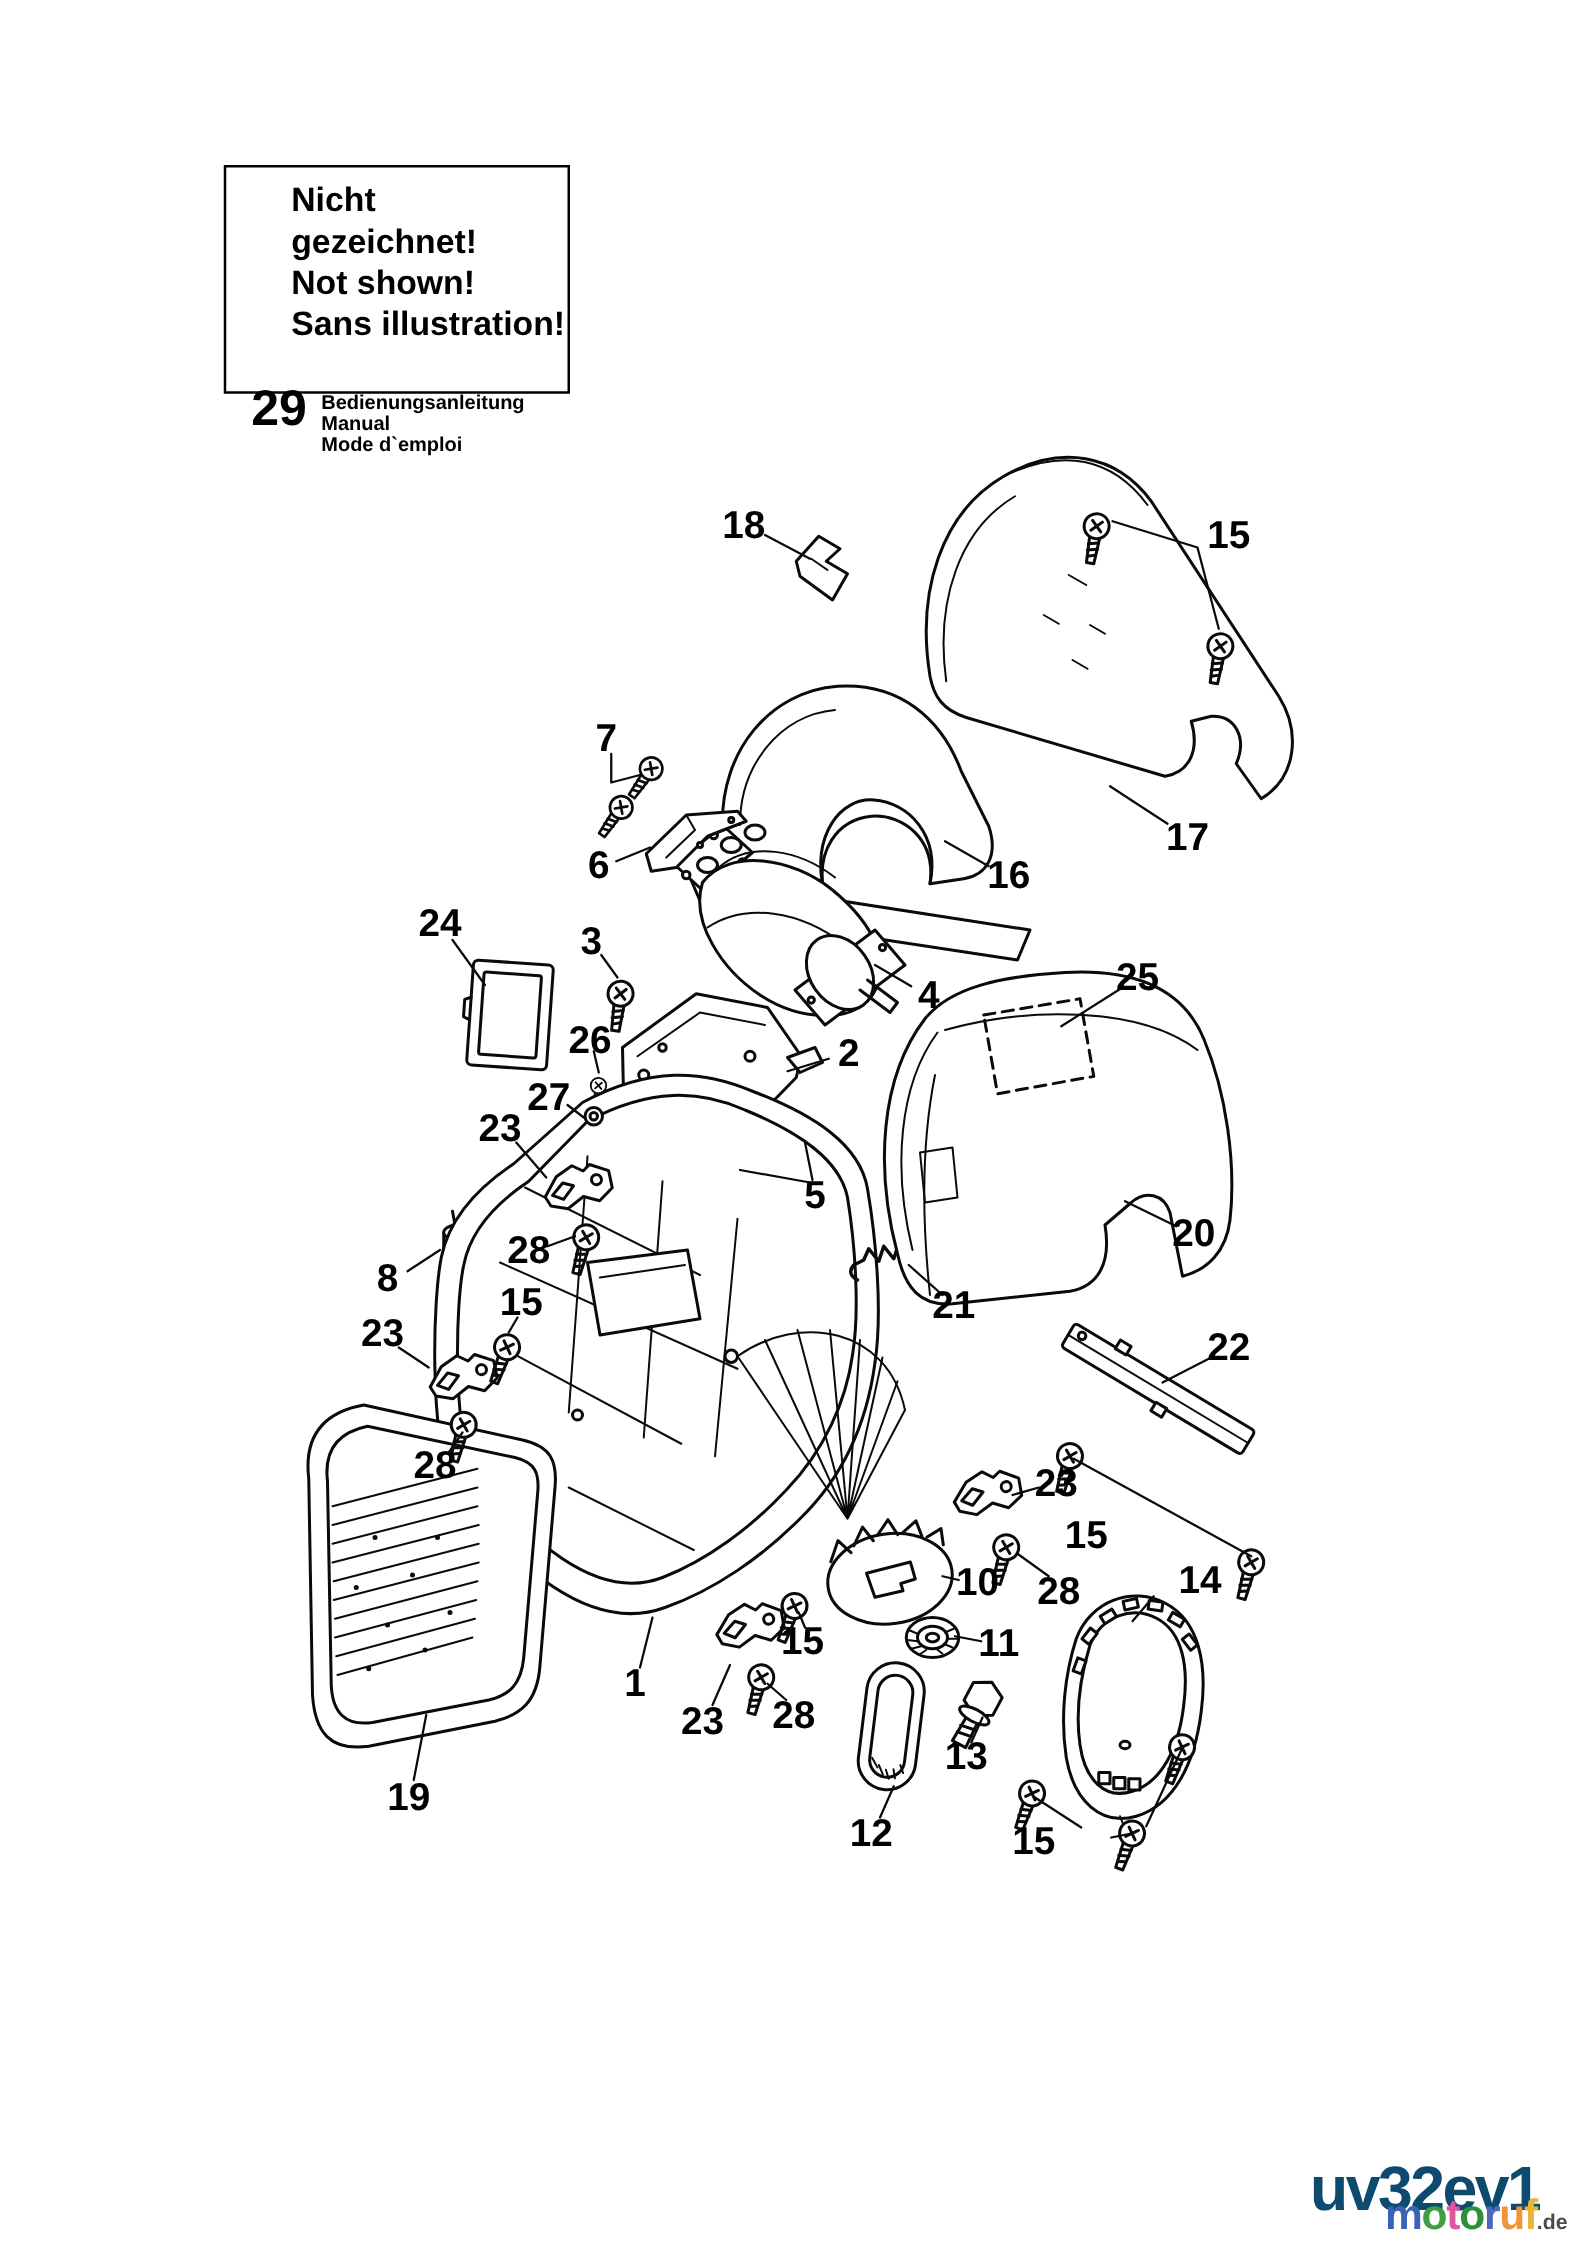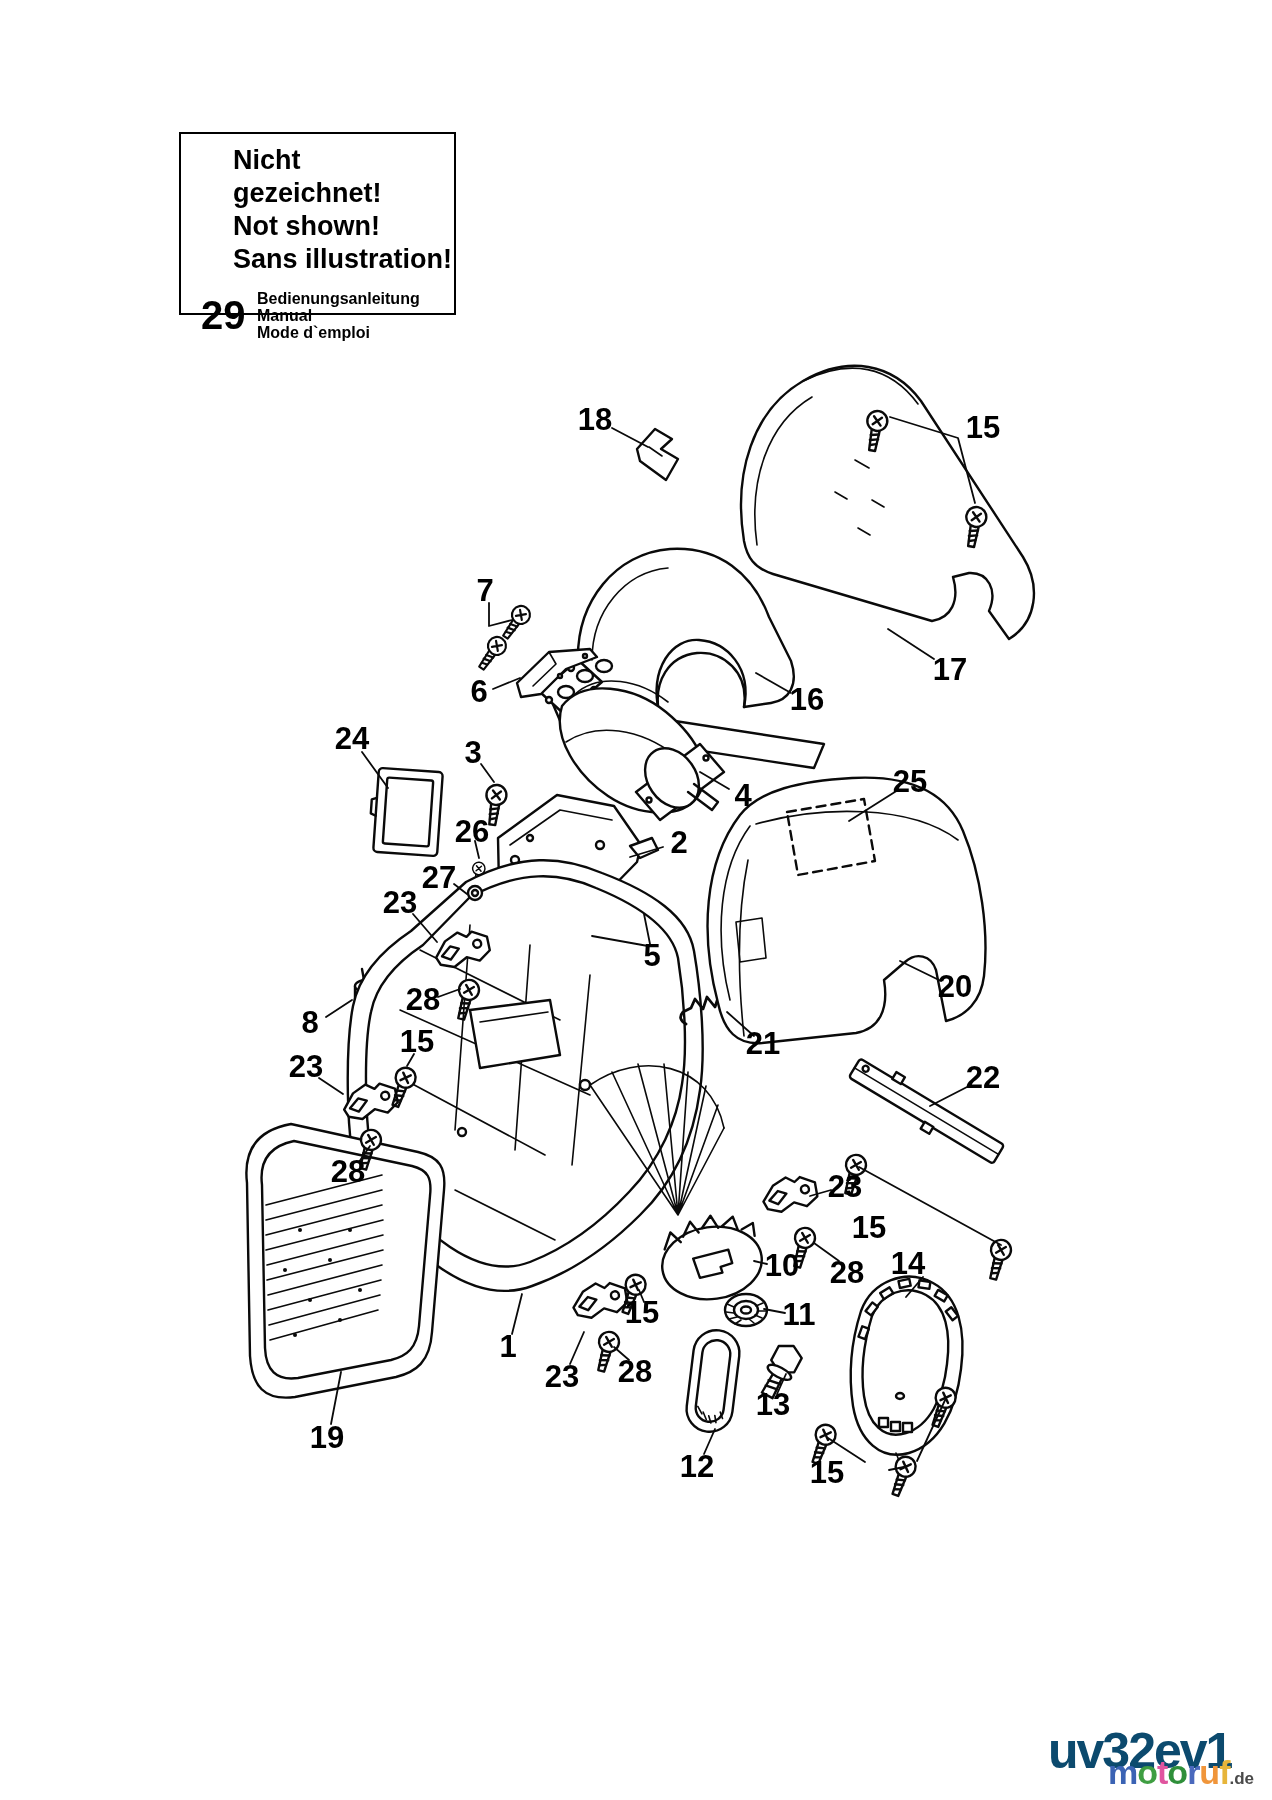--- a/index.html
+++ b/index.html
@@ -12,21 +12,21 @@
   .diagram .ld{fill:none;stroke:#0a0a0a;stroke-width:1.8;}
   .diagram .dash{fill:none;stroke-dasharray:9 6;}
   .diagram .thin{stroke-width:1.6;fill:none;}
   .diagram .dot{fill:#0a0a0a;stroke:none;}
 
   .notice-box{position:absolute;left:179px;top:132px;width:277px;height:183px;
       border:2px solid #000;box-sizing:border-box;}
   .nb-title{margin:10px 0 0 52px;font-size:27px;line-height:33px;font-weight:bold;}
   .nb-item{display:flex;margin:14px 0 0 20px;align-items:center;}
   .nb-num{font-size:40px;font-weight:bold;width:56px;}
-  .nb-desc{font-size:16px;line-height:17px;font-weight:bold;}
+  .nb-desc{font-size:16px;line-height:17px;font-weight:bold;margin-top:24px;}
 
   .part-label{position:absolute;transform:translate(-50%,-50%);
       font-size:31px;font-weight:bold;white-space:nowrap;}
 
   .wm-model{position:absolute;left:1048px;top:1722px;font-size:50px;font-weight:bold;
       letter-spacing:-2px;color:#0c4a6e;}
   .wm-logo{position:absolute;left:1108px;top:1753px;font-family:Liberation Sans, sans-serif;
       font-size:34px;font-weight:bold;letter-spacing:-1px;white-space:nowrap;}
   .wm-suffix{font-size:17px;font-weight:bold;letter-spacing:0;}
 </style>
@@ -322,21 +322,21 @@
       <div class="part-label" style="left: 955px; top: 987px;">20</div>
       <div class="part-label" style="left: 423px; top: 1000px;">28</div>
       <div class="part-label" style="left: 310px; top: 1023px;">8</div>
       <div class="part-label" style="left: 417px; top: 1042px;">15</div>
       <div class="part-label" style="left: 763px; top: 1044px;">21</div>
       <div class="part-label" style="left: 306px; top: 1067px;">23</div>
       <div class="part-label" style="left: 983px; top: 1078px;">22</div>
       <div class="part-label" style="left: 348px; top: 1172px;">28</div>
       <div class="part-label" style="left: 845px; top: 1187px;">23</div>
       <div class="part-label" style="left: 869px; top: 1228px;">15</div>
-      <div class="part-label" style="left: 908px; top: 1264px;">14</div>
+      <div class="part-label" style="left: 960px; top: 1264px;">14</div>
       <div class="part-label" style="left: 782px; top: 1266px;">10</div>
       <div class="part-label" style="left: 847px; top: 1273px;">28</div>
       <div class="part-label" style="left: 642px; top: 1313px;">15</div>
       <div class="part-label" style="left: 799px; top: 1315px;">11</div>
       <div class="part-label" style="left: 508px; top: 1347px;">1</div>
       <div class="part-label" style="left: 635px; top: 1372px;">28</div>
       <div class="part-label" style="left: 562px; top: 1377px;">23</div>
       <div class="part-label" style="left: 773px; top: 1405px; text-align: right;">13</div>
       <div class="part-label" style="left: 327px; top: 1438px;">19</div>
       <div class="part-label" style="left: 697px; top: 1467px;">12</div>

